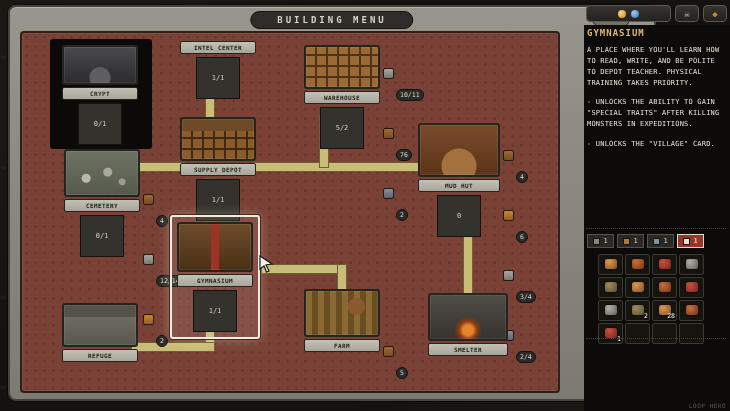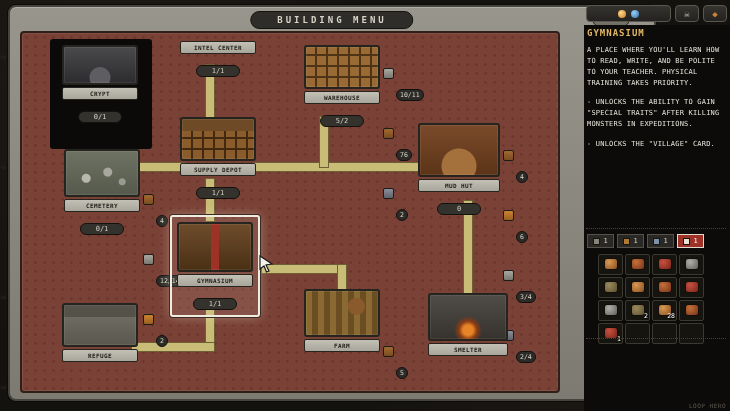--- a/index.html
+++ b/index.html
@@ -65,22 +65,22 @@
     linear-gradient(180deg,#76736a,#5a574e); }
   .art-farm { background:
     radial-gradient(circle at 70% 35%, #8a5a2c 0 8px, transparent 9px),
     repeating-linear-gradient(90deg, #8a6a32 0 6px, #6a4e22 6px 12px); }
   .art-smelter { background:
     radial-gradient(circle at 50% 80%, #e88428 0 5px, #8a3c12 9px, transparent 14px),
     linear-gradient(180deg,#504c48,#36322e); }
   .cname { margin-top:2px; background:linear-gradient(#c3c1b5,#a8a69a); border:1px solid #26241f;
     border-radius:2px; color:#21201b; font-size:6px; font-weight:bold; text-align:center;
     padding:2px 0; letter-spacing:.4px; white-space:nowrap; overflow:hidden; }
-  .ccount { margin:11px auto 0; width:44px; background:#34322d; border:1px solid #13120f;
-    border-radius:6px; color:#d2cfc2; font-size:7px; text-align:center; padding:1px 0; }
+  .ccount { margin:3px auto 0; width:44px; background:#34322d; border:1px solid #13120f;
+    border-radius:0; color:#d2cfc2; font-size:7px; text-align:center; padding:16px 0; }
   .badges { position:absolute; left:calc(100% + 3px); display:flex; flex-direction:column; gap:4px; }
   .badge { display:flex; align-items:center; gap:2px; }
   .bicon { width:11px; height:11px; border:1px solid #1c1b17; border-radius:2px; }
   .b-wood  { background:linear-gradient(#a06a32,#7a4c20); }
   .b-stone { background:linear-gradient(#a8a8a0,#787870); }
   .b-food  { background:linear-gradient(#c88432,#9a5e1e); }
   .b-metal { background:linear-gradient(#8a8e98,#5e626c); }
   .bval { background:#2c2b27; border:1px solid #121110; border-radius:6px; color:#d8d5c8;
     font-size:6.5px; padding:1px 3px; min-width:12px; text-align:center; white-space:nowrap;margin-top:44px; }
   .selcard { position:absolute; left:148px; top:182px; width:90px; padding:5px;
@@ -291,21 +291,21 @@
       <div class="tp tp-sq">
         <span>☠</span>
       </div>
       <div class="tp tp-sq">
         <span class="gem-glyph">◆</span>
       </div>
     </div>
 
     <div class="sb-text">
       <div class="sb-title">GYMNASIUM</div>
-      <div class="sb-p">A PLACE WHERE YOU'LL LEARN HOW TO READ, WRITE, AND BE POLITE TO YOUR TEACHER. PHYSICAL TRAINING TAKES PRIORITY.</div>
+      <div class="sb-p">A PLACE WHERE YOU'LL LEARN HOW TO READ, WRITE, AND BE POLITE TO DEPOT TEACHER. PHYSICAL TRAINING TAKES PRIORITY.</div>
       <div class="sb-p">- UNLOCKS THE ABILITY TO GAIN "SPECIAL TRAITS" AFTER KILLING MONSTERS IN EXPEDITIONS.</div>
       <div class="sb-p">- UNLOCKS THE "VILLAGE" CARD.</div>
     </div>
 
     <div class="sep sep1"></div>
 
     <div class="tabs">
       <div class="tab">
           <span class="ticon t1"></span>
           <span>1</span>

